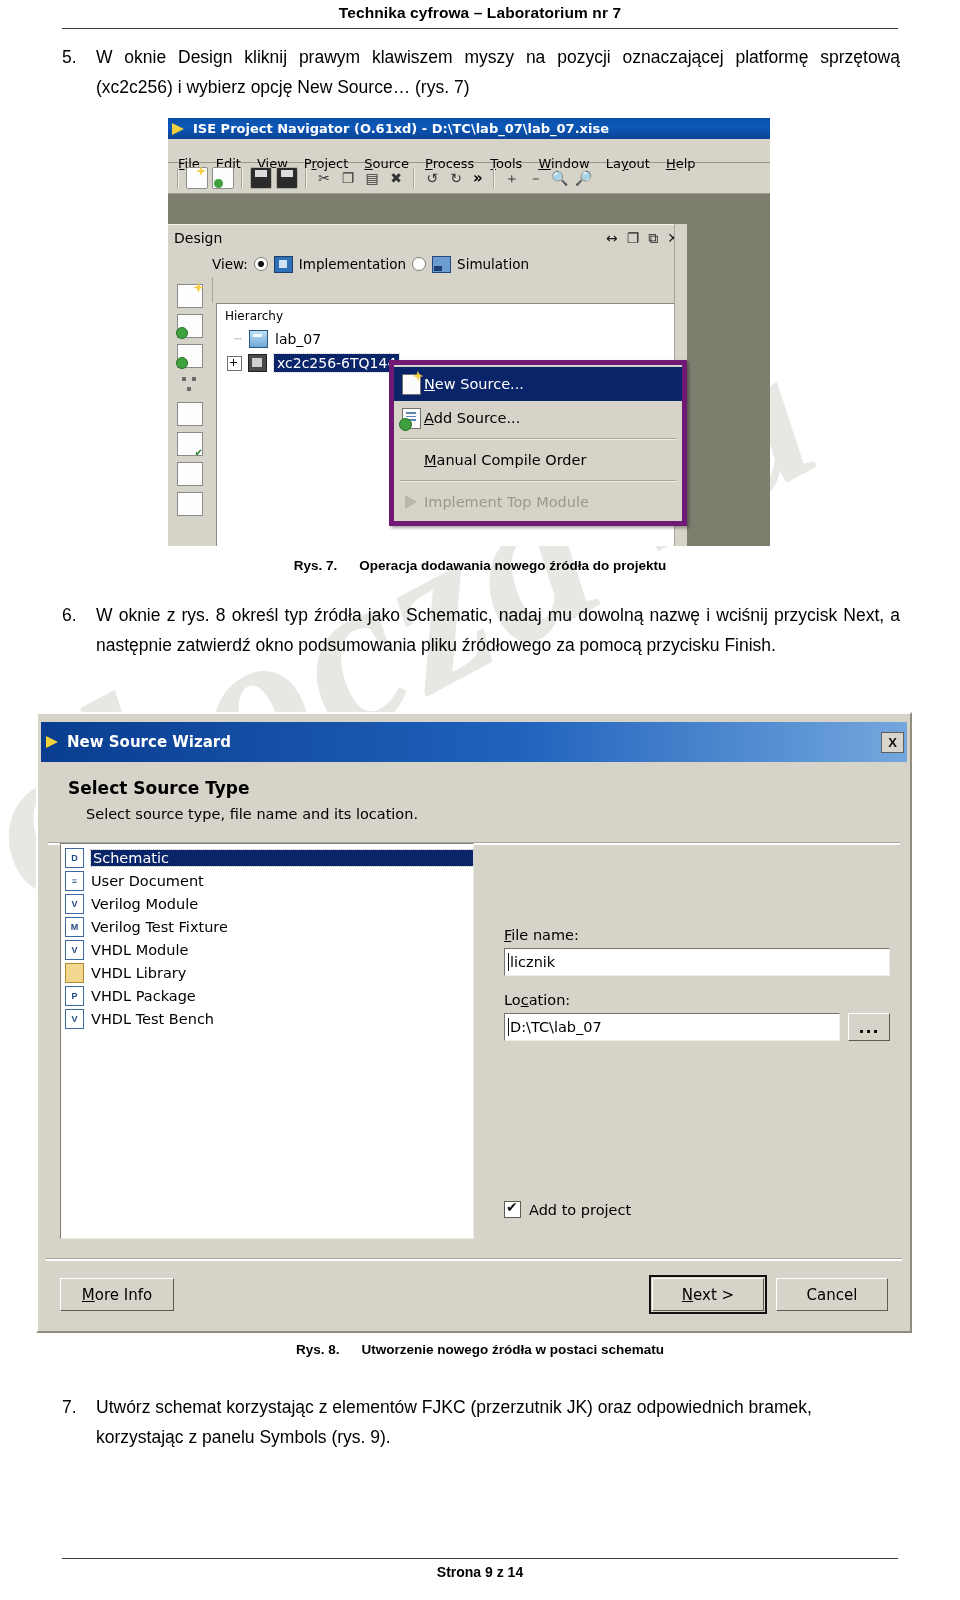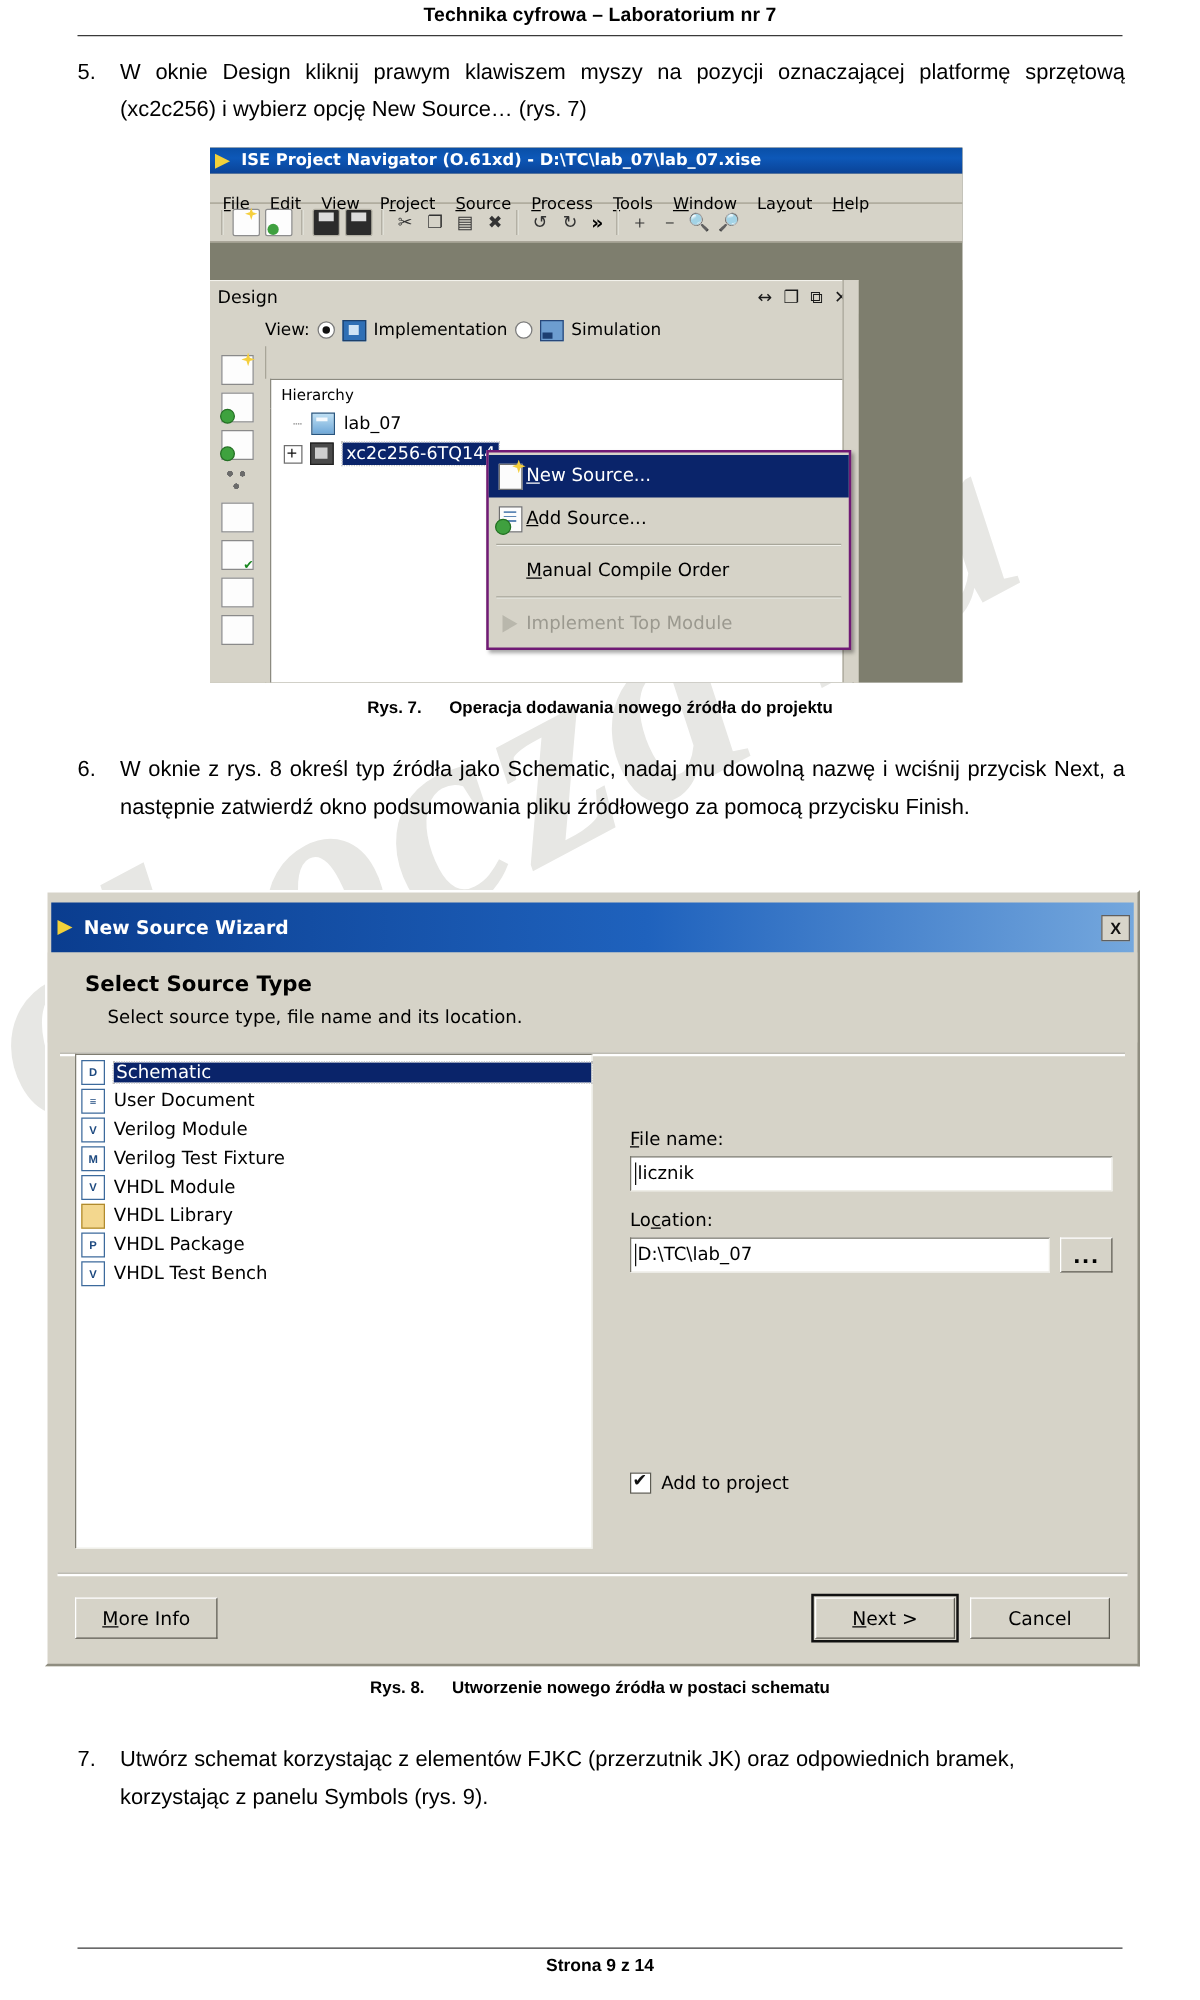--- a/index.html
+++ b/index.html
@@ -377,21 +377,21 @@
     outline: 1px dotted #c9c9c9;
     padding: 1px 3px;
   }
 
   
   .ctxmenu {
     position: absolute;
     left: 221px; top: 242px;
     width: 288px;
     background: #d6d3c8;
-    border: 2px solid #701a75;
+    border: 5px solid #701a75;
     box-shadow: 2px 2px 3px rgba(0,0,0,.35);
     z-index: 6;
     padding: 2px 0;
   }
   .ctx-item {
     height: 34px;
     display: flex;
     align-items: center;
     font-size: 14.5px;
     padding-left: 4px;
@@ -808,21 +808,21 @@
         <span class="src-ico">P</span>
         <span class="lbl">VHDL Package</span>
       </div>
       <div class="src-row">
         <span class="src-ico">V</span>
         <span class="lbl">VHDL Test Bench</span>
       </div>
     </div>
 
     <div class="right-pane">
-      <div style="margin-top:61px">
+      <div style="margin-top:84px">
         <div class="fld-label"><span></span><u>F</u><span>ile name:</span></div>
         <div class="textbox">
           <span class="caret"></span>
           <span>licznik</span>
         </div>
       </div>
       <div style="margin-top:16px">
         <div class="fld-label"><span>Lo</span><u>c</u><span>ation:</span></div>
         <div class="loc-row">
           <div class="textbox">

